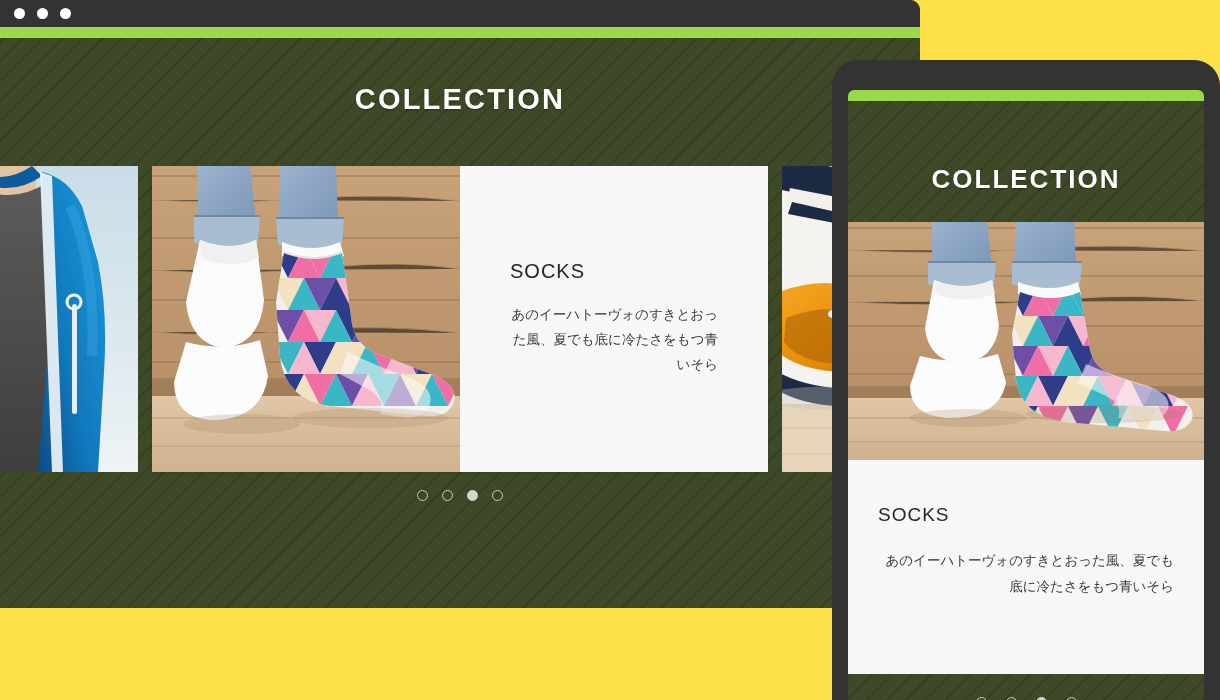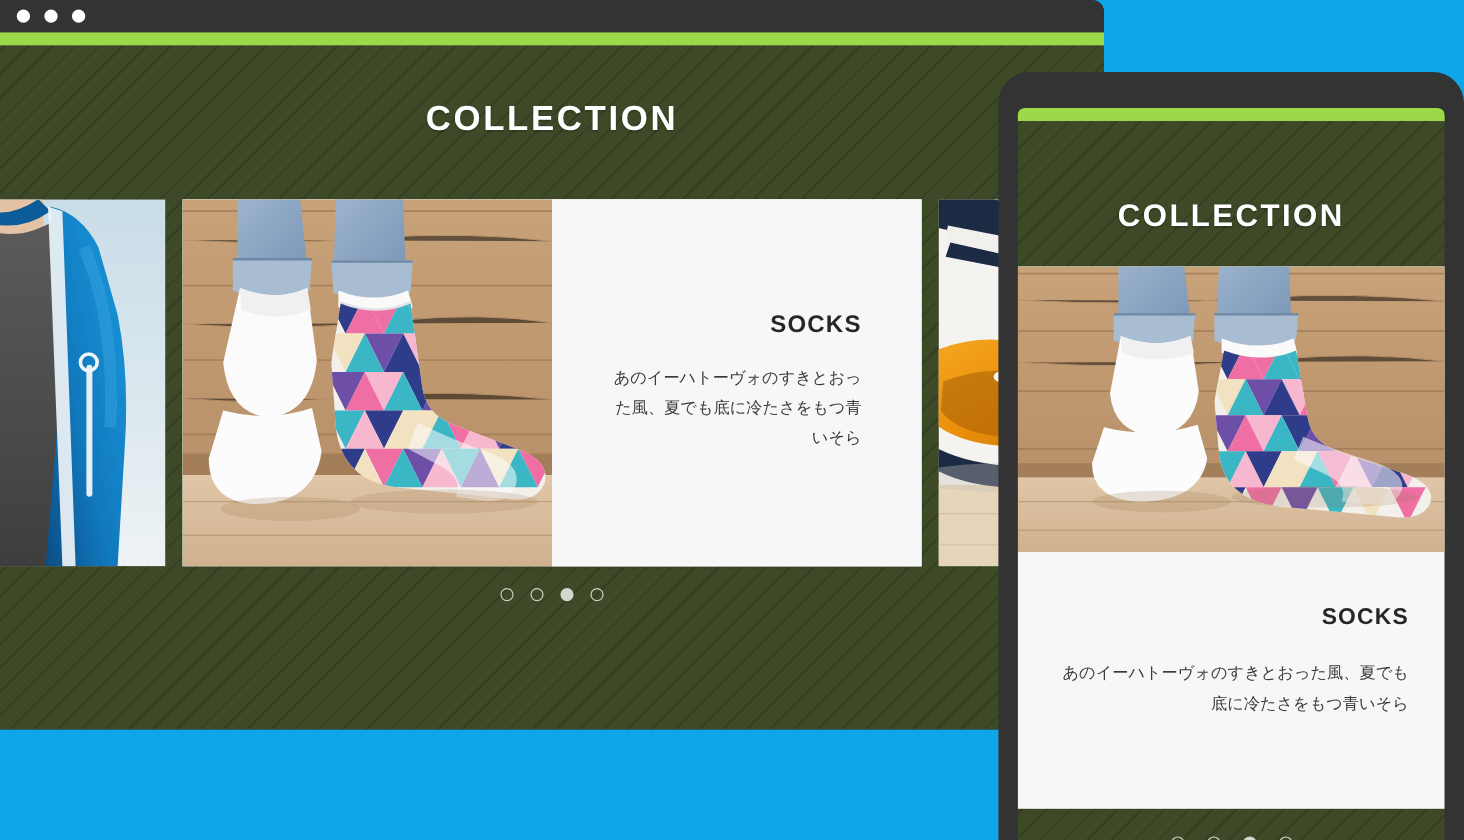--- a/index.html
+++ b/index.html
@@ -9,21 +9,21 @@
     height: 700px;
     background: #000000;
     font-family: "Liberation Sans", "DejaVu Sans", sans-serif;
     overflow: hidden;
   }
 
   #stage {
     position: relative;
     width: 1220px;
     height: 700px;
-    background: #0ea5e9;
+    background: #fde047;
   }
 
   
   .striped {
     background-color: #3e4a27;
     background-image: repeating-linear-gradient(
       -45deg,
       rgba(0,0,0,0.16) 0px,
       rgba(0,0,0,0.16) 1.5px,
       rgba(0,0,0,0.0) 1.5px,
@@ -135,23 +135,23 @@
     background: #f7f7f7;
     padding: 0 50px;
     display: flex;
     flex-direction: column;
     justify-content: center;
     flex: none;
   }
 
   .product-title {
     font-size: 20px;
-    font-weight: bold;
+    font-weight: normal;
     color: #262626;
-    text-align: right;
+    text-align: left;
     letter-spacing: 1px;
     margin-bottom: 20px;
   }
   .product-desc {
     font-size: 13.5px;
     line-height: 1.85;
     color: #3a3a3a;
     text-align: right;
   }
 

